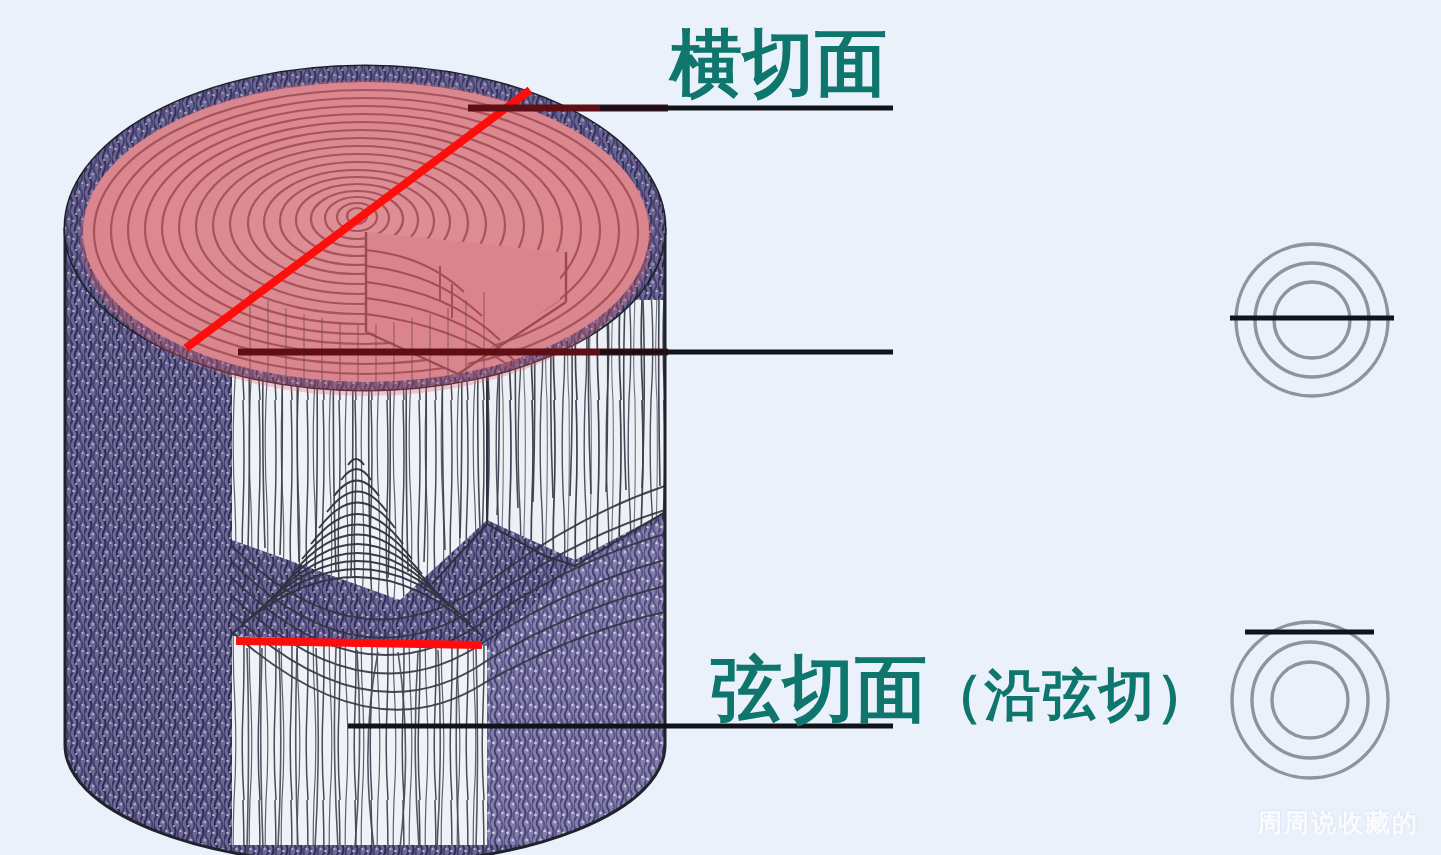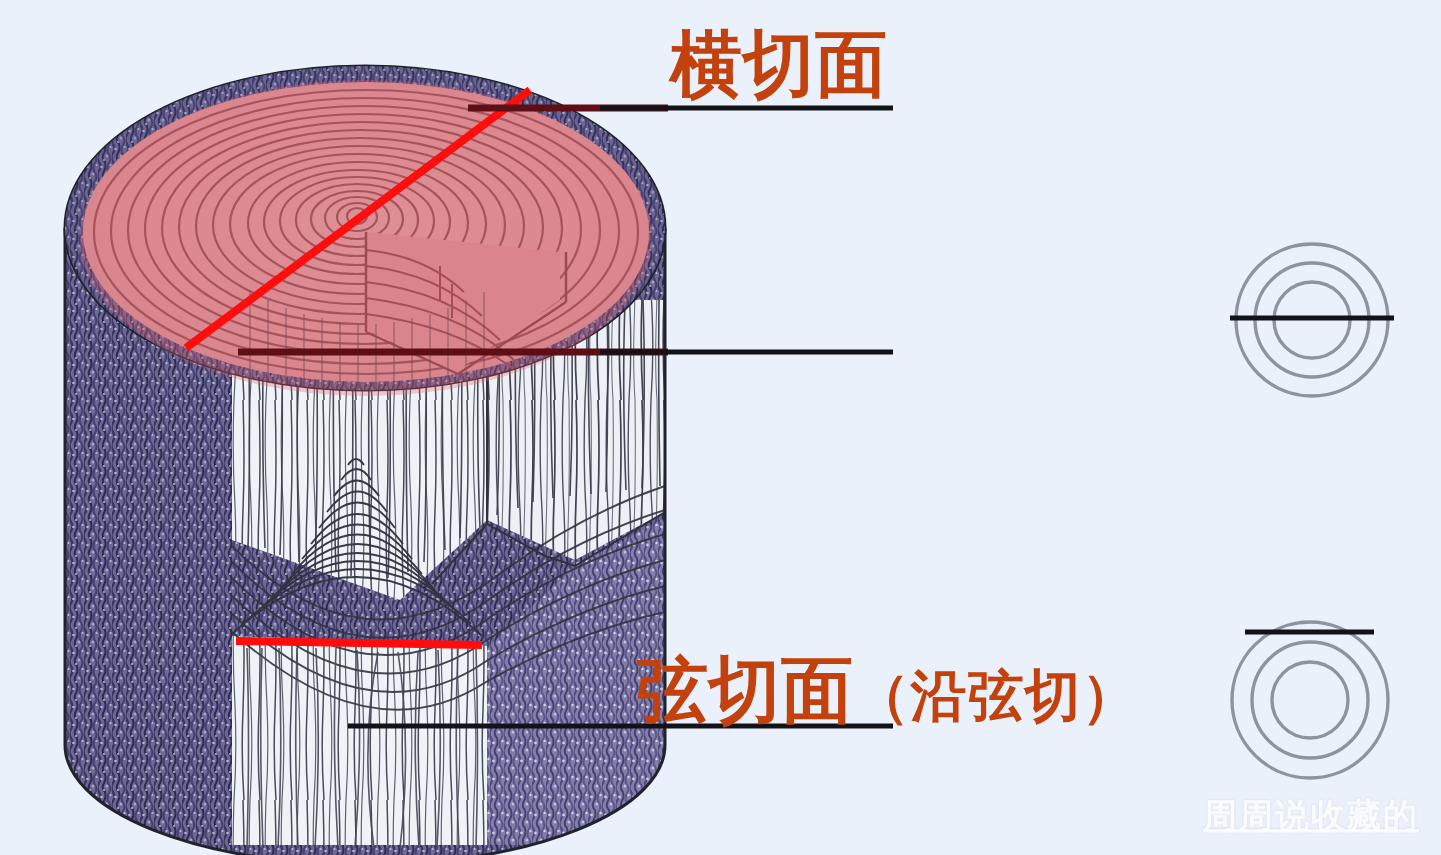--- a/index.html
+++ b/index.html
@@ -16,52 +16,51 @@
     overflow: hidden;
     font-family: "Liberation Sans", "DejaVu Sans", sans-serif;
   }
   #artboard {
     position: absolute;
     inset: 0;
   }
   .label {
     position: absolute;
     white-space: nowrap;
-    color: #c2410c;
-    font-family: Liberation Sans, sans-serif;
+    color: #0f766e;
+    font-family: Liberation Serif, serif;
     font-weight: 700;
     letter-spacing: 0.5px;
     line-height: 1;
     text-align: right;
   }
   .label .main {
     font-size: 72px;
     font-weight: 700;
   }
   .label .sub {
     font-size: 56px;
     font-weight: 600;
     letter-spacing: 1px;
   }
   #label-cross { left: 670px; top: 28px; }
   #label-radial { left: 670px; top: 276px; }
-  #label-tangential { left: 636px; top: 654px; }
+  #label-tangential { left: 710px; top: 654px; }
 
   #watermark {
     position: absolute;
     right: 22px;
     bottom: 16px;
-    font-size: 34px;
+    font-size: 25px;
     font-weight: 700;
     color: rgba(255,255,255,0.78);
     text-shadow: 0 1px 0 rgba(255,255,255,0.55), 0 0 2px rgba(160,180,210,0.45);
     letter-spacing: 2px;
     font-family: "Liberation Sans", "DejaVu Sans", sans-serif;
     pointer-events: none;
-    text-decoration: underline;
   }
 </style>
 </head>
 <body>
 
 <div id="stage">
 
   <svg id="artboard" viewBox="0 0 1441 855" width="1441" height="855" xmlns="http://www.w3.org/2000/svg">
     <defs>
 

